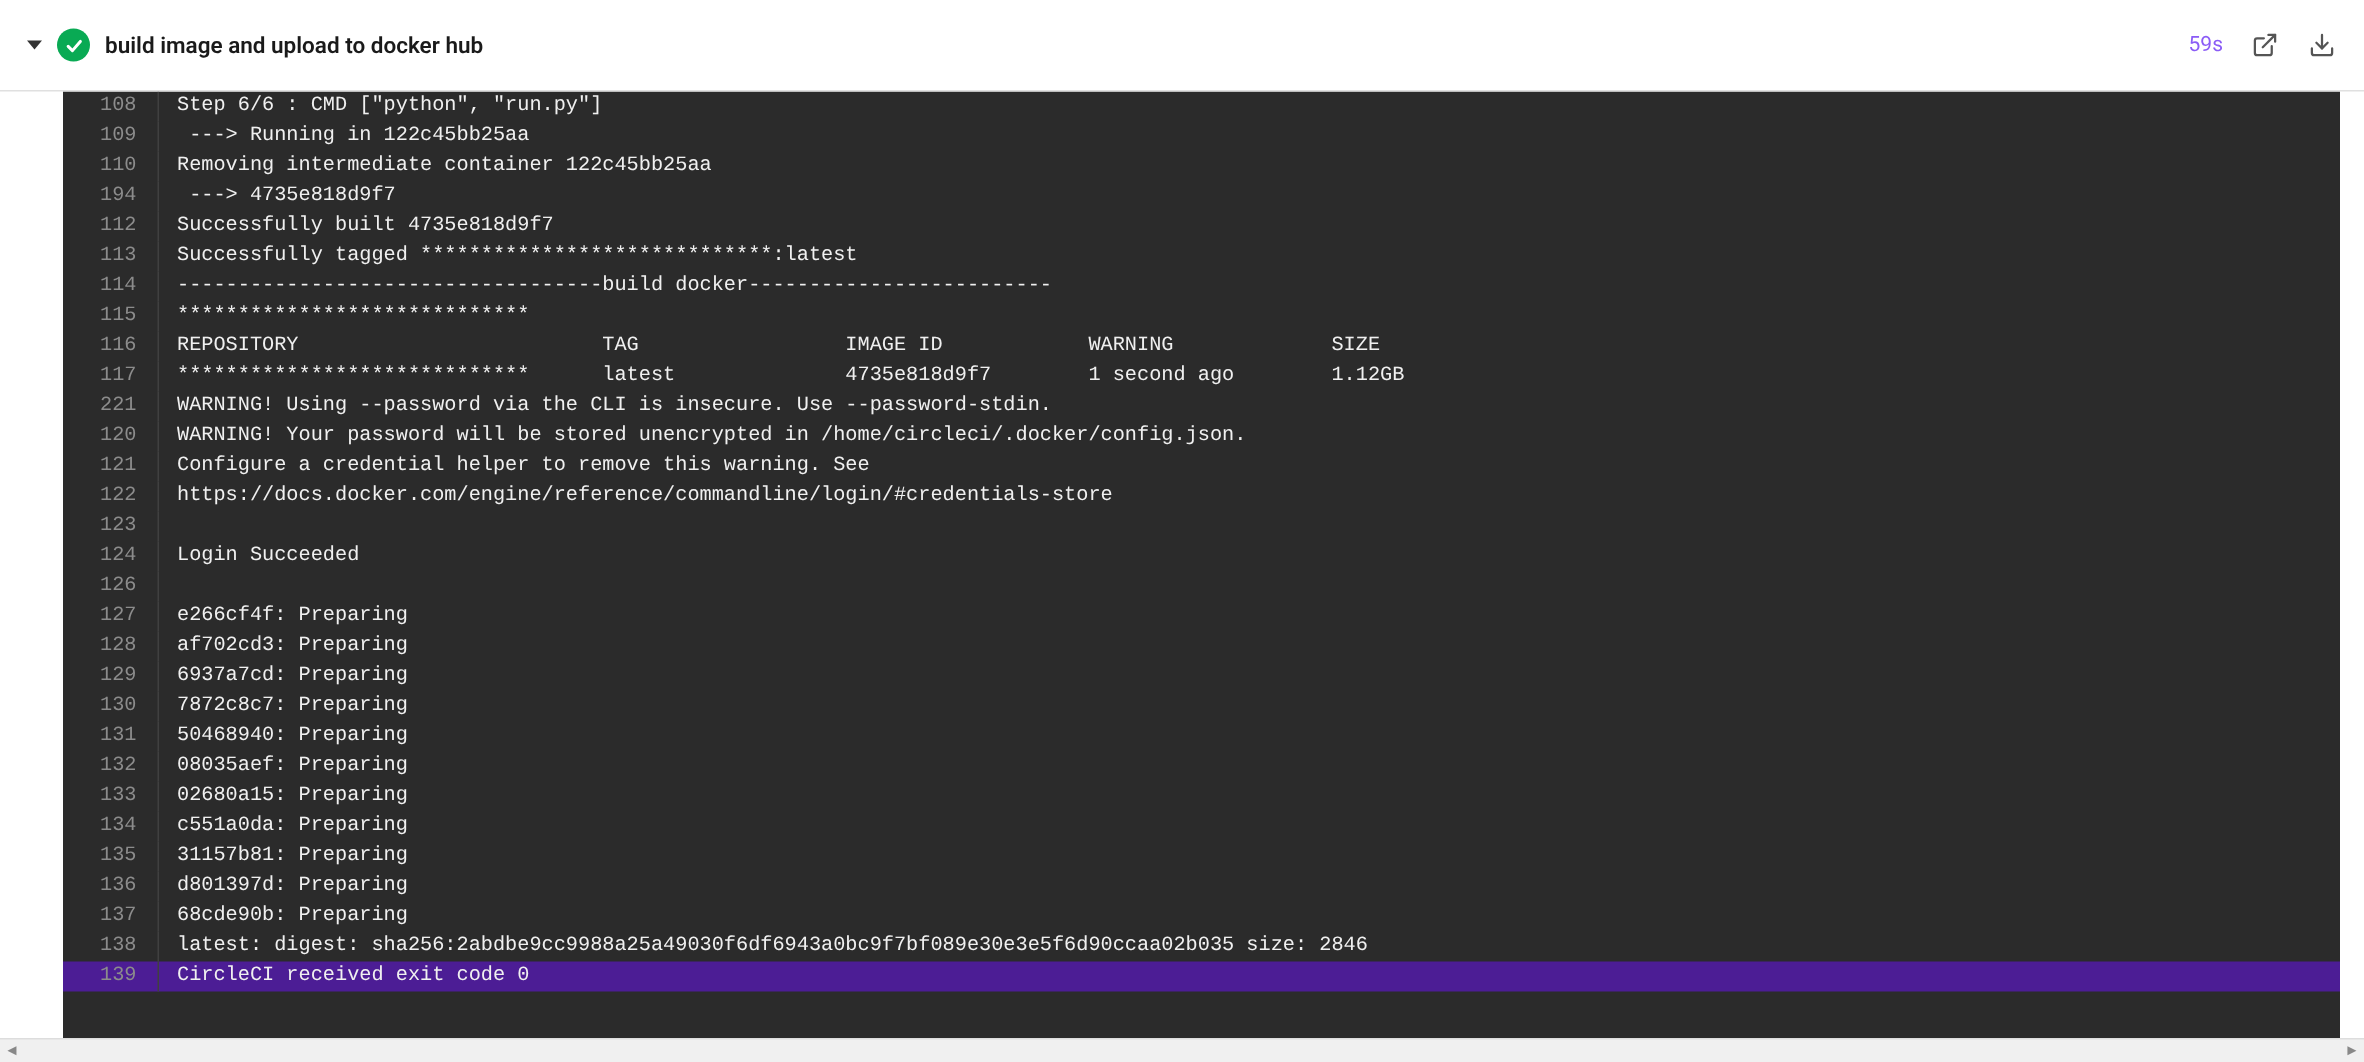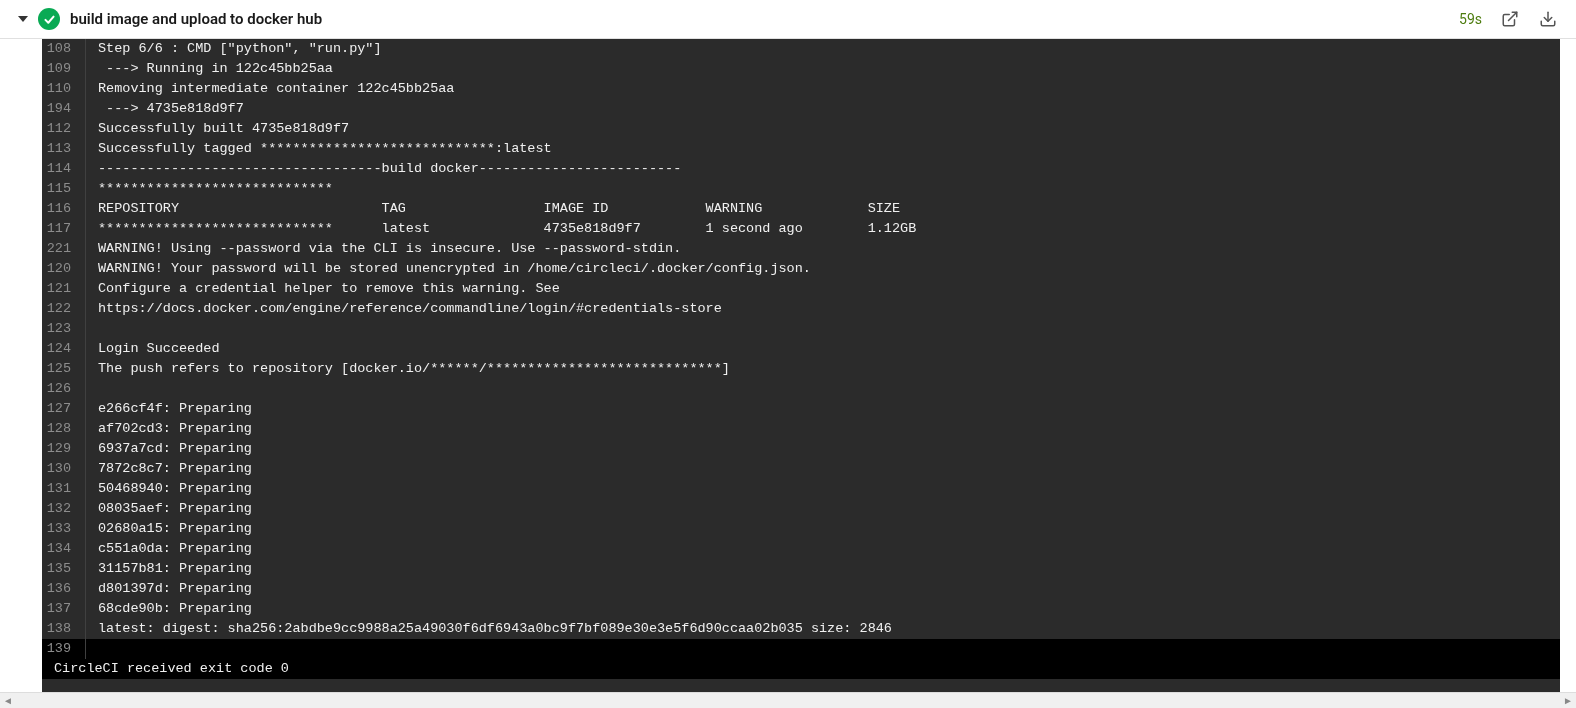--- a/index.html
+++ b/index.html
@@ -8,21 +8,21 @@
     background: #ffffff;
     width: 1576px;
     height: 708px;
     overflow: hidden;
     display: flex;
     flex-direction: column;
   }
   .step-header {
     display: flex;
     align-items: center;
-    padding: 8px 18px;
+    padding: 19px 18px;
     background: #ffffff;
     border-bottom: 1px solid #e0e0e0;
     gap: 10px;
   }
   .chevron {
     width: 0;
     height: 0;
     border-left: 5px solid transparent;
     border-right: 5px solid transparent;
     border-top: 6px solid #333;
@@ -45,21 +45,21 @@
     color: #1a1a1a;
     flex: 1;
   }
   .header-right {
     display: flex;
     align-items: center;
     gap: 18px;
   }
   .duration {
     font-size: 14px;
-    color: #4d7c0f;
+    color: #8b5cf6;
   }
   .icon-btn {
     cursor: pointer;
     display: flex;
     align-items: center;
     justify-content: center;
     width: 20px;
     height: 20px;
     color: #555;
   }
@@ -76,23 +76,23 @@
     font-size: 13.5px;
     line-height: 20px;
     color: #f0f0f0;
     overflow: hidden;
     position: relative;
   }
   .log-line {
     display: flex;
     align-items: flex-start;
   }
-  .log-line.highlighted { background: #000000; flex-direction: column; }
+  .log-line.highlighted { background: #4c1d95; }
   .line-num {
-    width: 44px;
+    width: 64px;
     text-align: right;
     padding-right: 14px;
     color: #8c8c8c;
     user-select: none;
     flex-shrink: 0;
     border-right: 1px solid #404040;
   }
   .line-text {
     padding-left: 12px;
     white-space: pre;
@@ -208,24 +208,20 @@
       </div>
       <div class="log-line">
         <span class="line-num">123</span>
         <span class="line-text"></span>
       </div>
       <div class="log-line">
         <span class="line-num">124</span>
         <span class="line-text">Login Succeeded</span>
       </div>
       <div class="log-line">
-        <span class="line-num">125</span>
-        <span class="line-text">The push refers to repository [docker.io/******/*****************************]</span>
-      </div>
-      <div class="log-line">
         <span class="line-num">126</span>
         <span class="line-text"></span>
       </div>
       <div class="log-line">
         <span class="line-num">127</span>
         <span class="line-text">e266cf4f: Preparing </span>
       </div>
       <div class="log-line">
         <span class="line-num">128</span>
         <span class="line-text">af702cd3: Preparing </span>

